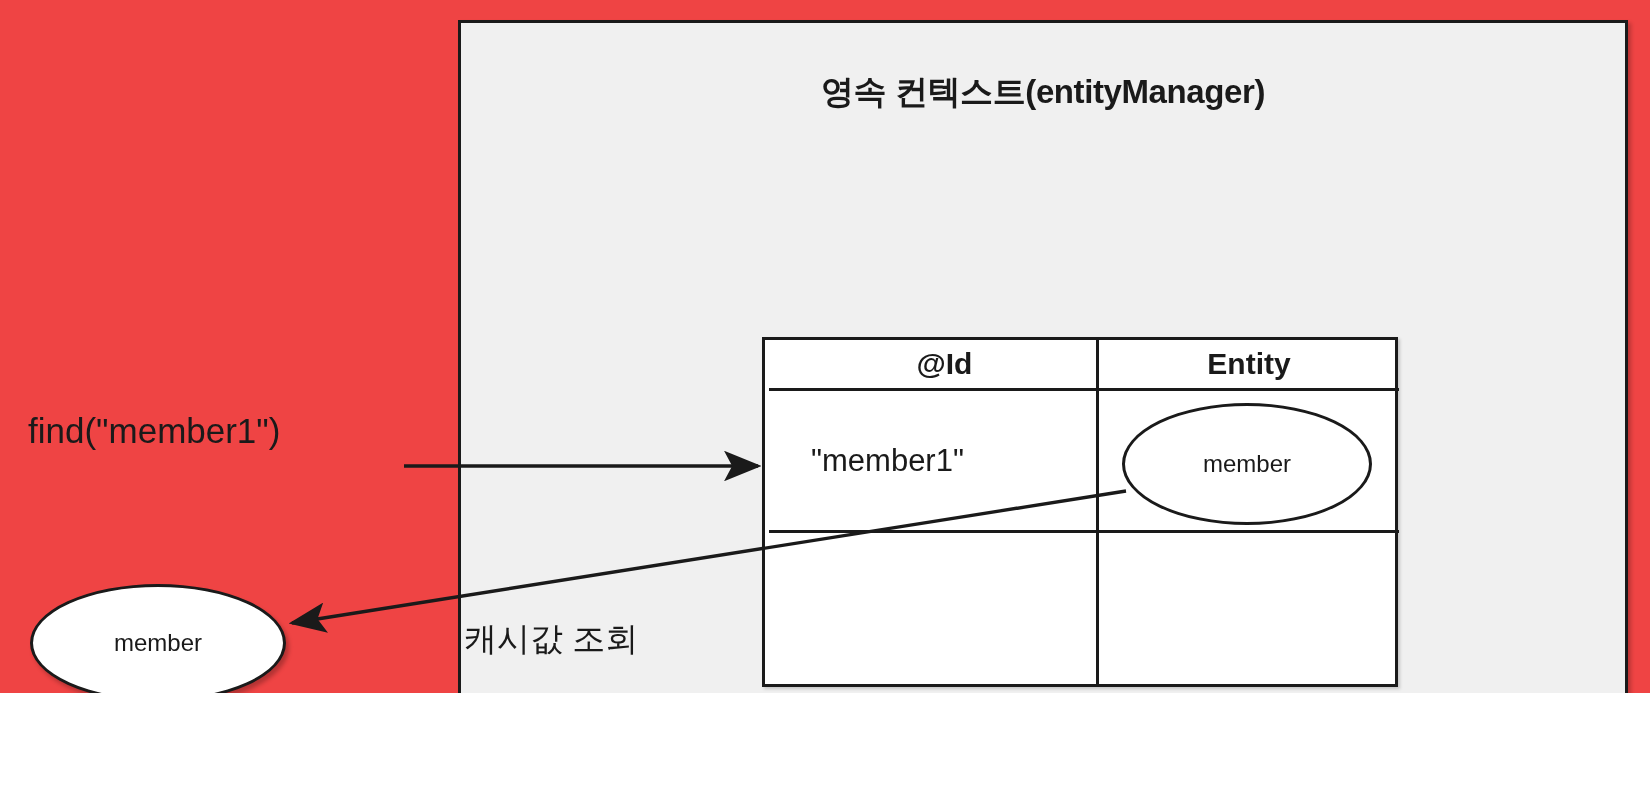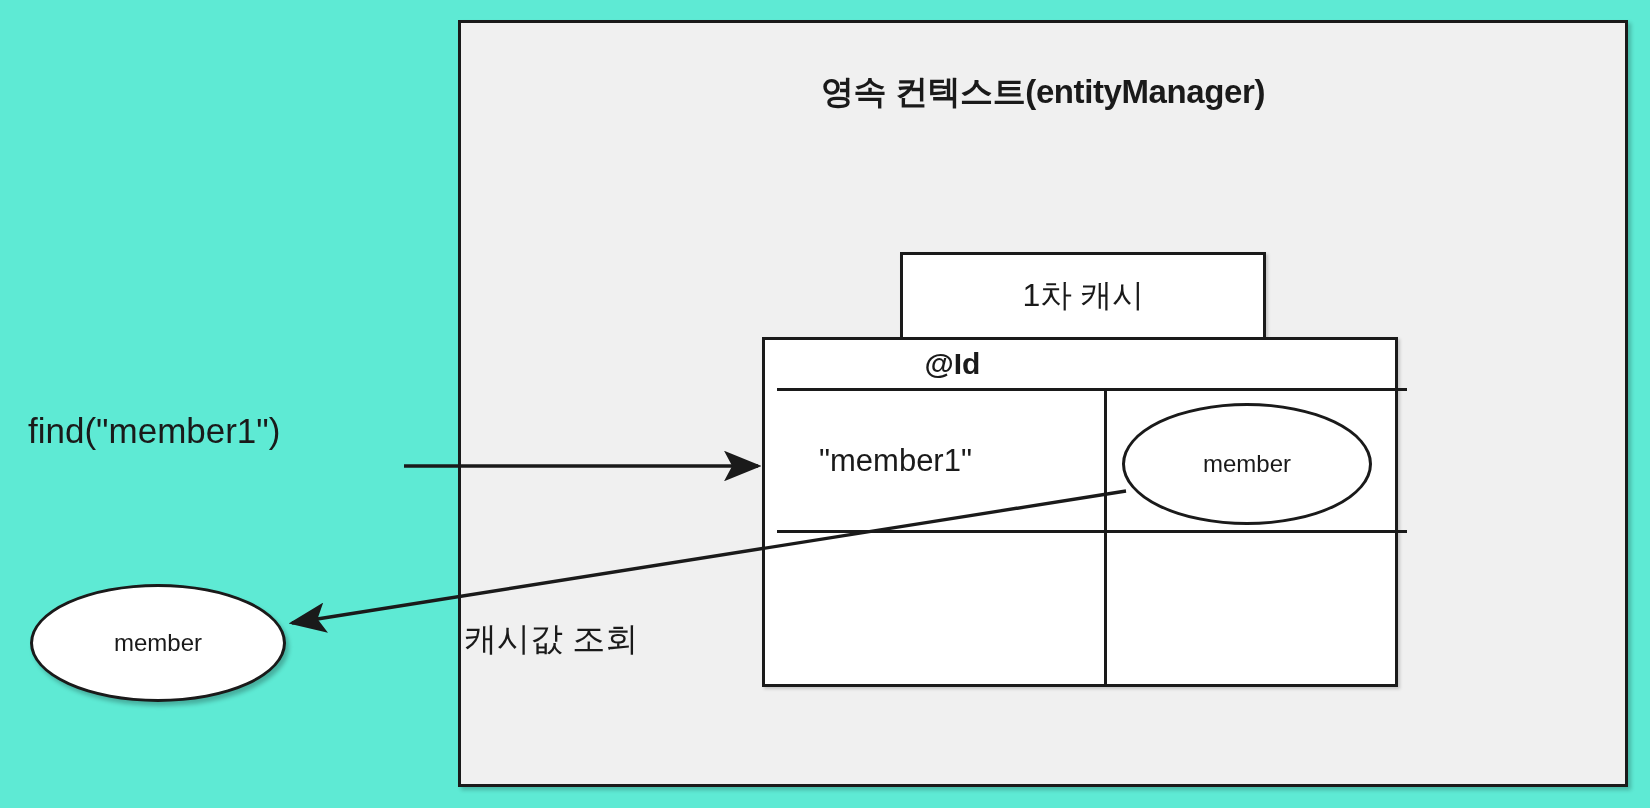--- a/index.html
+++ b/index.html
@@ -7,22 +7,22 @@
     padding: 0;
     background: #ffffff;
   }
   body {
     font-family: "Liberation Sans", "DejaVu Sans", sans-serif;
     -webkit-font-smoothing: antialiased;
   }
   #stage {
     position: relative;
     width: 1650px;
-    height: 808px;
-    background: #5eead4;
+    height: 693px;
+    background: #ef4444;
     overflow: hidden;
   }
 
   
   .context-box {
     position: absolute;
     left: 458px;
     top: 20px;
     width: 1170px;
     height: 767px;
@@ -73,21 +73,21 @@
     width: 636px;
     height: 350px;
     background: #ffffff;
     border: 3px solid #1a1a1a;
     box-sizing: border-box;
     box-shadow: 2px 2px 3px rgba(0,0,0,0.18);
     z-index: 3;
   }
   .table-row {
     position: absolute;
-    left: 12px;
+    left: 4px;
     width: 100%;
     display: flex;
     box-sizing: border-box;
     padding-left: 24px;
   }
   .row-header { top: 0; height: 48px; }
   .row-data   { top: 48px; height: 142px; border-top: 3px solid #1a1a1a; }
   .row-empty  { top: 190px; height: 154px; border-top: 3px solid #1a1a1a; }
 
   .cell {
@@ -176,29 +176,29 @@
 </style>
 </head>
 <body>
 
 <div id="stage">
 
   <div class="context-box"></div>
 
   <div class="context-title">영속 컨텍스트(entityManager)</div>
 
-  <div class="cache-label-box">
-    <span class="cache-label-text">1차 캐시</span>
-  </div>
 
   <div class="cache-table">
 
     <div class="table-row row-header">
       <div class="cell cell-id">
         <span class="hdr-text">@Id</span>
+      </div>
+      <div class="cell cell-ent">
+        <span class="hdr-text">Entity</span>
       </div>
     </div>
 
     <div class="table-row row-data">
       <div class="cell cell-id">
         <span class="id-value">"member1"</span>
       </div>
       <div class="cell cell-ent"></div>
     </div>
 

